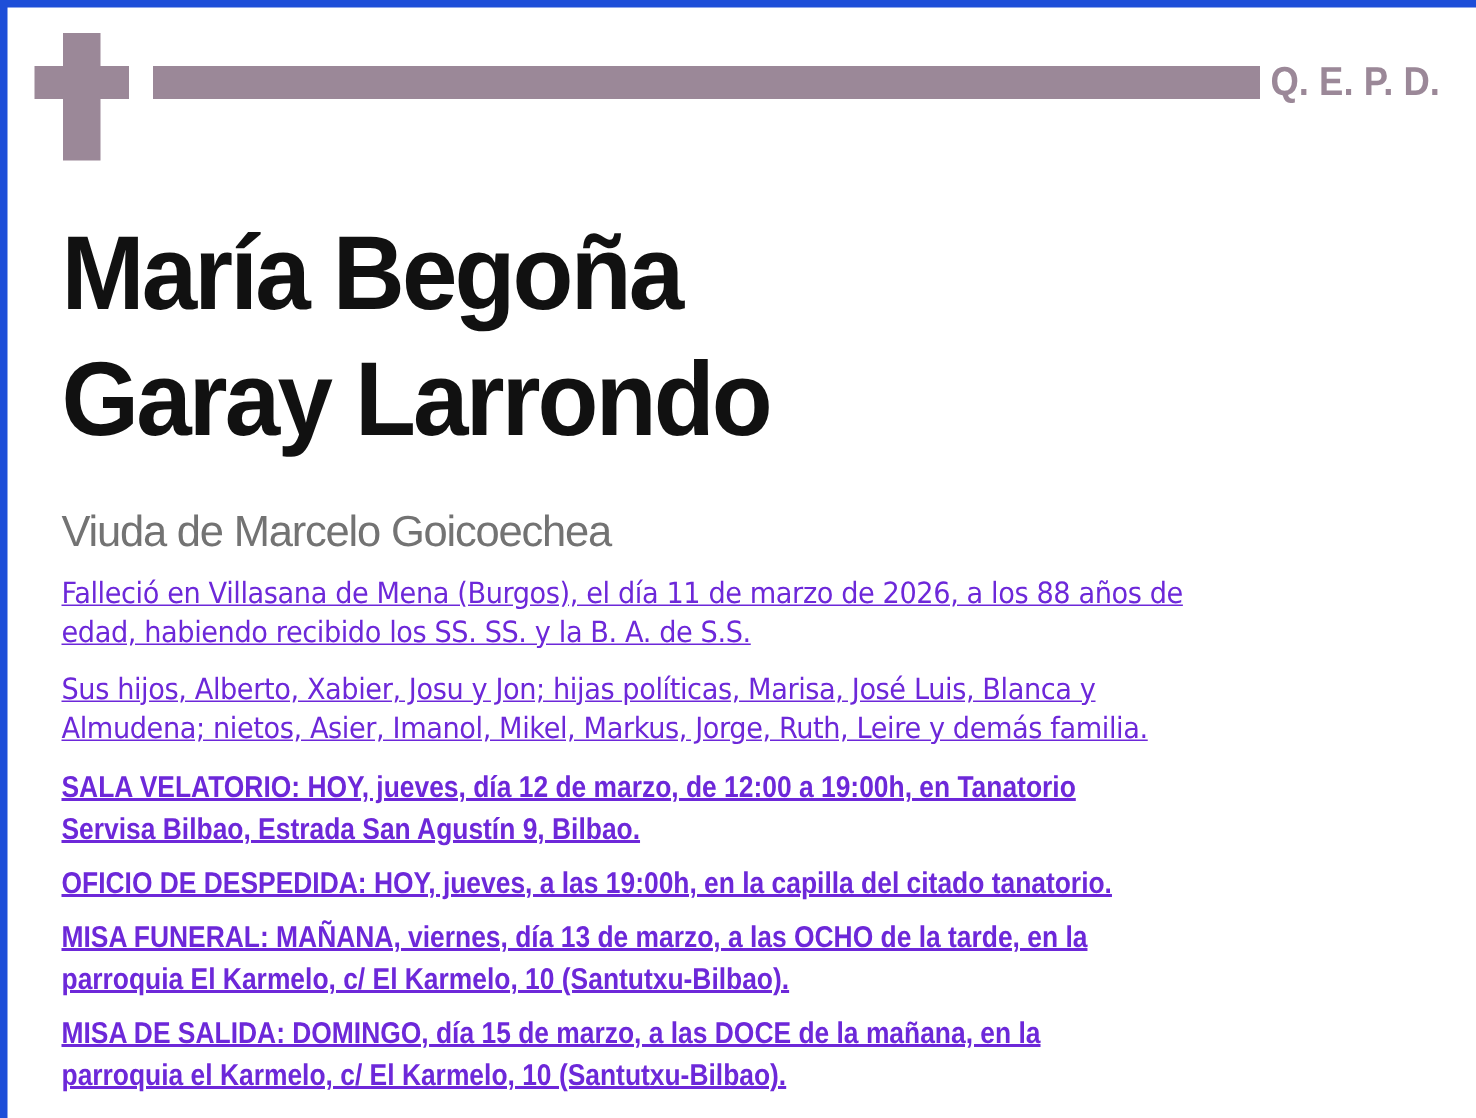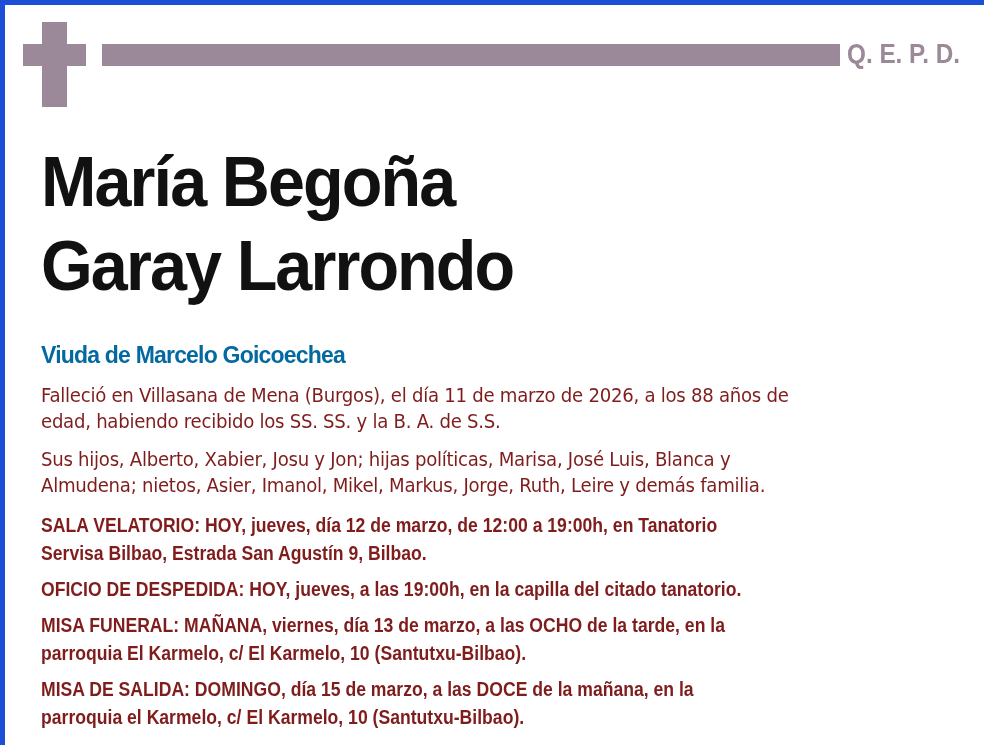--- a/index.html
+++ b/index.html
@@ -18,28 +18,29 @@
     transform:scaleX(0.9); transform-origin:left top;
   }
   .name {
     position:absolute; left:36px; top:135px;
     font-family:"Liberation Sans", sans-serif; font-weight:bold;
     font-size:70px; line-height:84px; color:#111;
     letter-spacing:-2px; transform:scaleX(0.95); transform-origin:left top;
   }
   .subtitle {
     position:absolute; left:36px; top:334px;
-    font-family:"Liberation Sans", sans-serif; font-weight:bold;
-    font-size:23px; line-height:32px; color:#0369a1;
+    font-family:"Liberation Sans", sans-serif; font-weight:normal;
+    font-size:29px; line-height:32px; color:#737373;
     letter-spacing:-0.8px;
   }
   .body {
     position:absolute; left:36px; top:378px; width:930px;
     font-family:"DejaVu Sans Condensed","DejaVu Sans", sans-serif;
-    color:#7f1d1d;
+    color:#6d28d9;
+    text-decoration:underline;
   }
   .p {
     font-size:19.5px; line-height:26px; margin:0 0 12px 0;
     font-family:"DejaVu Sans", sans-serif;
     transform:scaleX(0.93); transform-origin:left top; width:1000px;
     letter-spacing:-0.3px;
   }
   .pb {
     font-size:20px; line-height:28px; margin:0 0 8px 0; font-weight:bold;
     font-family:"Liberation Sans Narrow","Liberation Sans", sans-serif;

